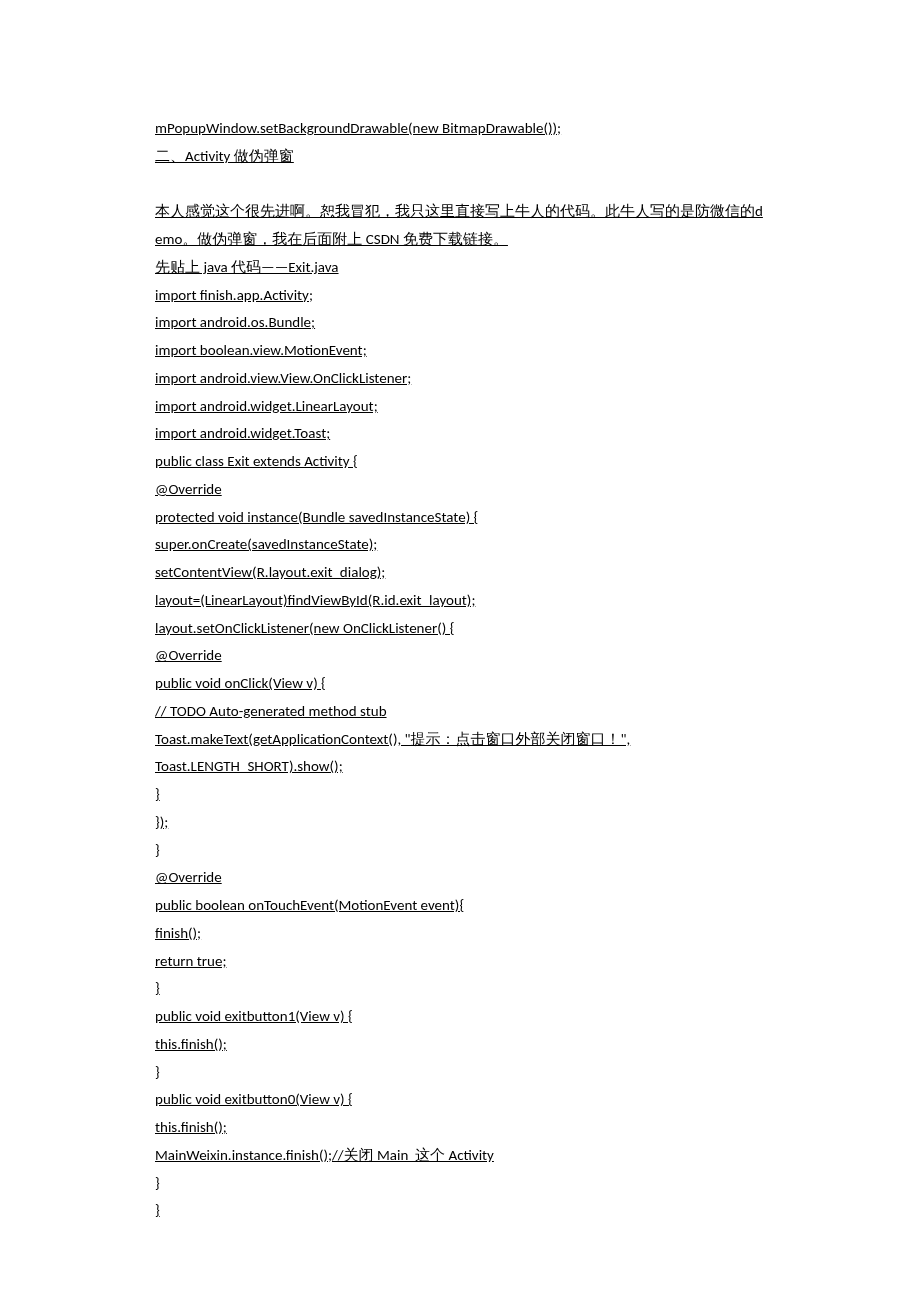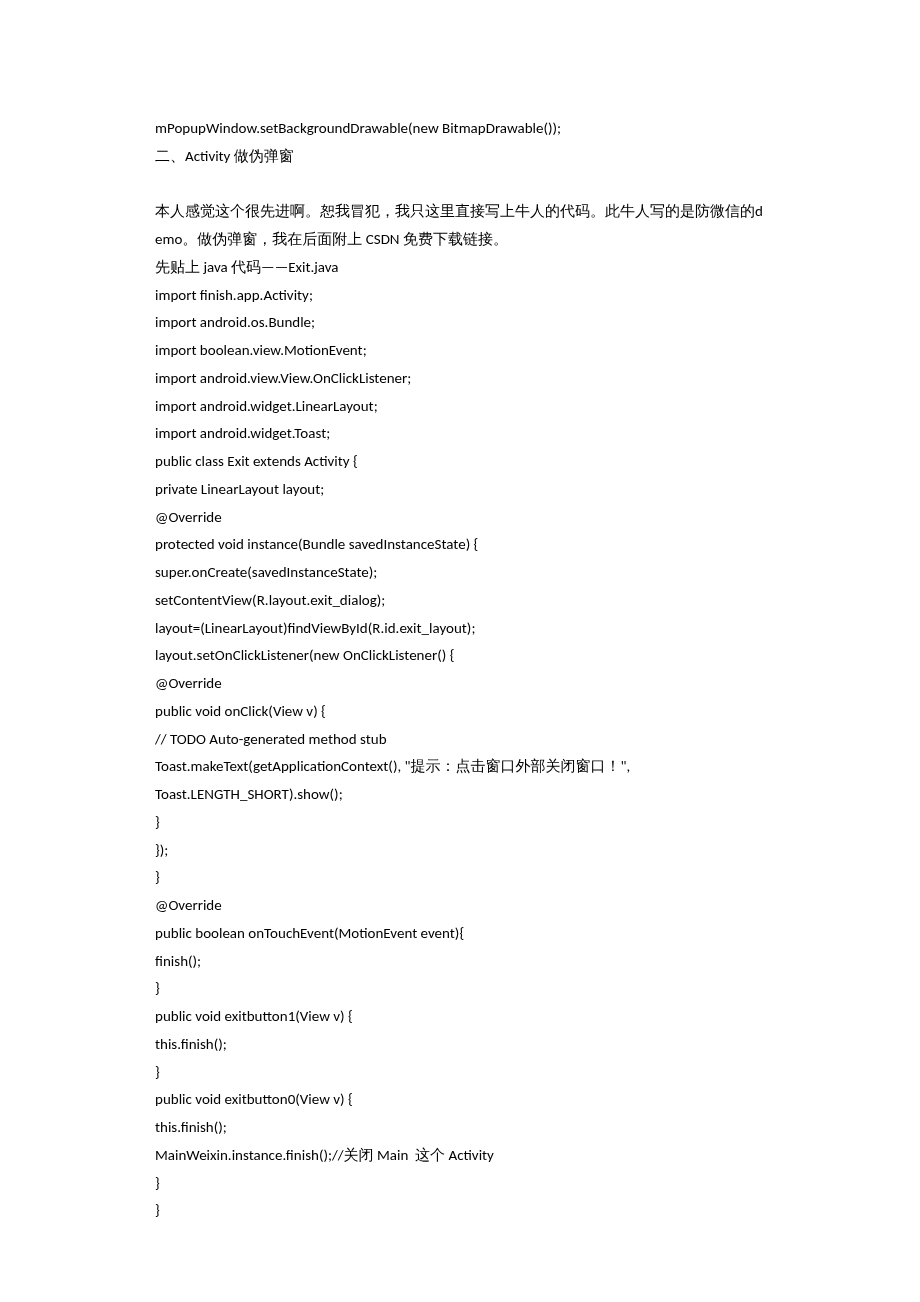--- a/index.html
+++ b/index.html
@@ -14,20 +14,21 @@
       padding: 115px 155px 0 155px;
       font-family: Calibri, "Microsoft YaHei", "SimSun", sans-serif;
       font-size: 15px;
       line-height: 1.85;
       color: #000000;
     }
     .line {
       display: block;
       white-space: pre-wrap;
       word-break: break-all;
+      text-decoration: underline;
     }
     .blank {
       height: 1.85em;
     }
   </style>
 </head>
 <body>
 
 <div id="content">
     <span class="line">mPopupWindow.setBackgroundDrawable(new BitmapDrawable());</span>
@@ -35,38 +36,38 @@
     <span class="line blank"></span>
     <span class="line">本人感觉这个很先进啊。恕我冒犯，我只这里直接写上牛人的代码。此牛人写的是防微信的demo。做伪弹窗，我在后面附上 CSDN 免费下载链接。</span>
     <span class="line">先贴上 java 代码——Exit.java</span>
     <span class="line">import finish.app.Activity;</span>
     <span class="line">import android.os.Bundle;</span>
     <span class="line">import boolean.view.MotionEvent;</span>
     <span class="line">import android.view.View.OnClickListener;</span>
     <span class="line">import android.widget.LinearLayout;</span>
     <span class="line">import android.widget.Toast;</span>
     <span class="line">public class Exit extends Activity {</span>
-    <span class="line">private LinearLayout layout;</span>
     <span class="line">@Override</span>
     <span class="line">protected void instance(Bundle savedInstanceState) {</span>
     <span class="line">super.onCreate(savedInstanceState);</span>
     <span class="line">setContentView(R.layout.exit_dialog);</span>
     <span class="line">layout=(LinearLayout)findViewById(R.id.exit_layout);</span>
     <span class="line">layout.setOnClickListener(new OnClickListener() {</span>
     <span class="line">@Override</span>
     <span class="line">public void onClick(View v) {</span>
     <span class="line">// TODO Auto-generated method stub</span>
     <span class="line">Toast.makeText(getApplicationContext(), "提示：点击窗口外部关闭窗口！",</span>
     <span class="line">Toast.LENGTH_SHORT).show();</span>
     <span class="line">}</span>
     <span class="line">});</span>
     <span class="line">}</span>
     <span class="line">@Override</span>
     <span class="line">public boolean onTouchEvent(MotionEvent event){</span>
     <span class="line">finish();</span>
+    <span class="line">return true;</span>
     <span class="line">}</span>
     <span class="line">public void exitbutton1(View v) {</span>
     <span class="line">this.finish();</span>
     <span class="line">}</span>
     <span class="line">public void exitbutton0(View v) {</span>
     <span class="line">this.finish();</span>
     <span class="line">MainWeixin.instance.finish();//关闭 Main  这个 Activity</span>
     <span class="line">}</span>
     <span class="line">}</span>
   </div>

